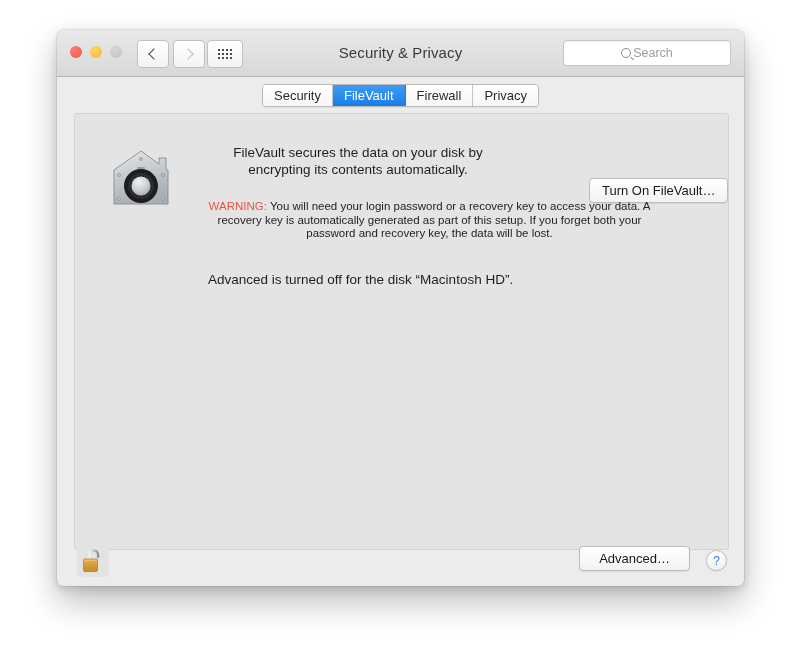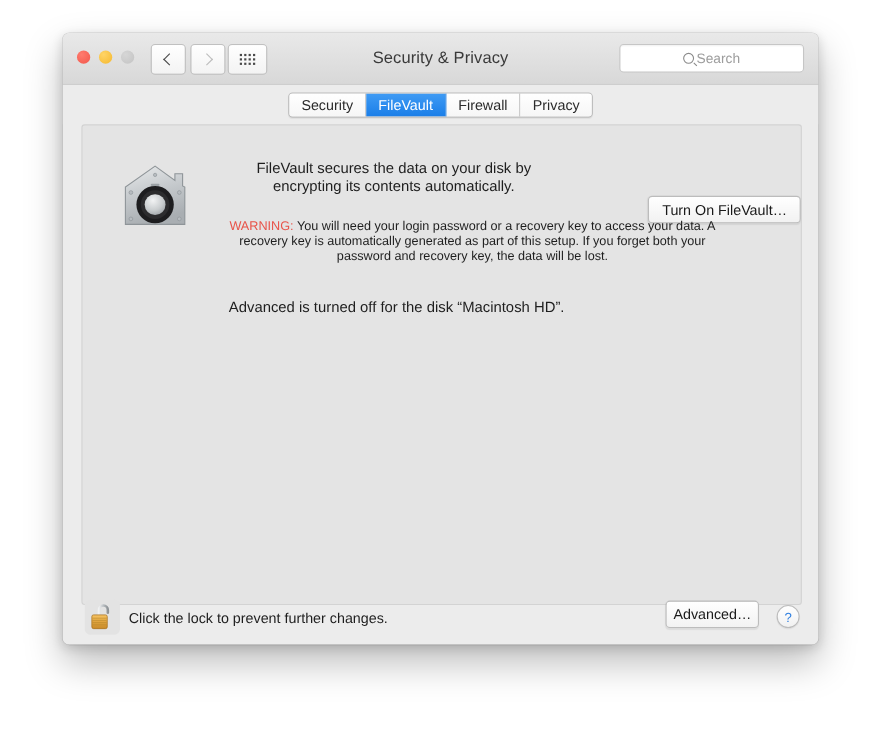--- a/index.html
+++ b/index.html
@@ -275,21 +275,21 @@
     left: 60px;
     bottom: 17px;
     font-size: 13px;
     color: #1e1e1e;
   }
   .advanced {
     position: absolute;
     right: 54px;
     bottom: 15px;
     height: 23px;
-    padding: 0 6px;
+    padding: 0 19px;
     font-size: 13px;
     color: #191919;
     background: linear-gradient(to bottom, #ffffff, #f2f2f2);
     border: 1px solid #bcbcbc;
     border-radius: 4px;
     box-shadow: 0 1px 1px rgba(0,0,0,0.07);
     display: flex;
     align-items: center;
   }
   .helpbtn {
@@ -423,20 +423,19 @@
         <rect x="1.5" y="11" width="14" height="12.5" rx="1.6" fill="url(#gold)" stroke="#a9711d" stroke-width="0.7"></rect>
         <g stroke="#b8862b" stroke-width="0.7" opacity="0.75">
           <line x1="2.2" y1="14" x2="14.8" y2="14"></line>
           <line x1="2.2" y1="16" x2="14.8" y2="16"></line>
           <line x1="2.2" y1="18" x2="14.8" y2="18"></line>
           <line x1="2.2" y1="20" x2="14.8" y2="20"></line>
         </g>
       </svg>
     </div>
 
-    <div class="locktext">Click the lock to prevent further changes.</div>
 
     <div class="advanced">Advanced…</div>
 
     <div class="helpbtn">?</div>
   </div>
 
 </div>
 
 </body></html>

